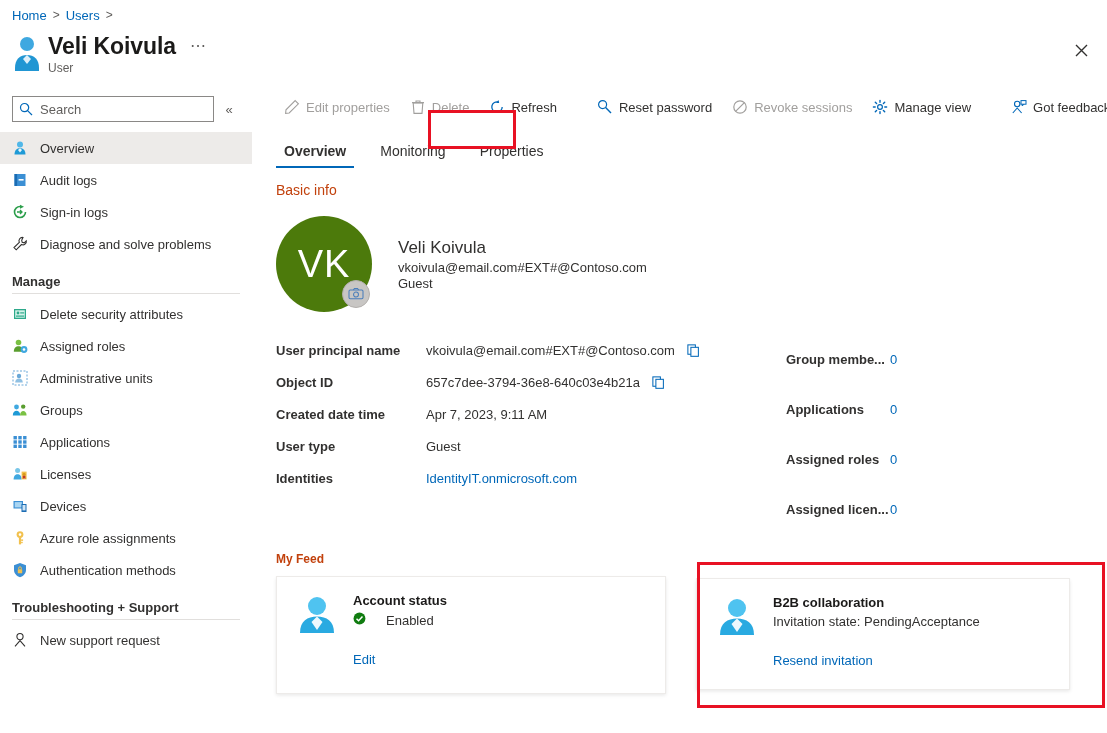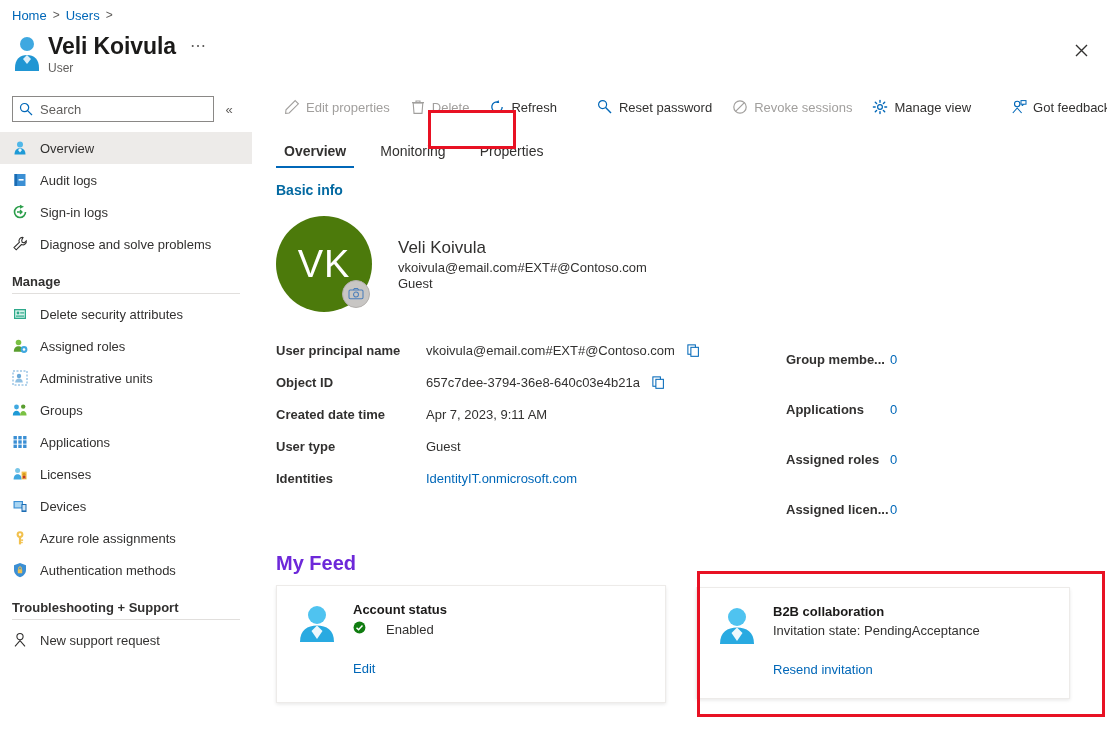--- a/index.html
+++ b/index.html
@@ -132,21 +132,21 @@
   }
   .tab-highlight {
     position: absolute; left: 176px; top: -18px;
     width: 88px; height: 39px; border: 3px solid #e81123;
     pointer-events: none;
   }
 
   
   .content { padding: 14px 24px 0 24px; }
   .section-head {
-    font-size: 14px; font-weight: 700; color: #0369a1; margin-bottom: 0;
+    font-size: 14px; font-weight: 400; color: #c2410c; margin-bottom: 0;
   }
 
   
   .profile {
     display: flex; align-items: center; margin-top: 18px; margin-bottom: 22px;
   }
   .avatar-wrap { position: relative; width: 96px; height: 96px; flex: none; }
   .avatar {
     width: 96px; height: 96px; border-radius: 50%;
     background: #4c7a0b; color: #fff;
@@ -184,21 +184,21 @@
   .copy-btn {
     width: 22px; height: 22px; margin-left: 8px; cursor: pointer;
     display: flex; align-items: center; justify-content: center; flex: none;
   }
   .r-row { display: flex; align-items: center; height: 50px; }
   .r-label { width: 104px; font-size: 13px; font-weight: 700; color: #323130; flex: none; }
   .r-count { font-size: 13px; color: #0067b8; cursor: pointer; }
 
   
   .feed-head {
-    font-size: 20px; font-weight: 700; color: #6d28d9;
+    font-size: 12px; font-weight: 700; color: #c2410c;
     margin-top: 18px; margin-bottom: 10px;
   }
   .feed-row { display: flex; gap: 0; position: relative; }
   .feed-card {
     width: 390px; height: 118px; background: #fff;
     border: 1px solid #edebe9;
     box-shadow: 0 1.6px 3.6px rgba(0,0,0,0.09), 0 0.3px 0.9px rgba(0,0,0,0.08);
     display: flex; padding: 16px 18px; position: relative;
   }
   .card-ico { width: 44px; height: 44px; flex: none; margin-right: 14px; }

